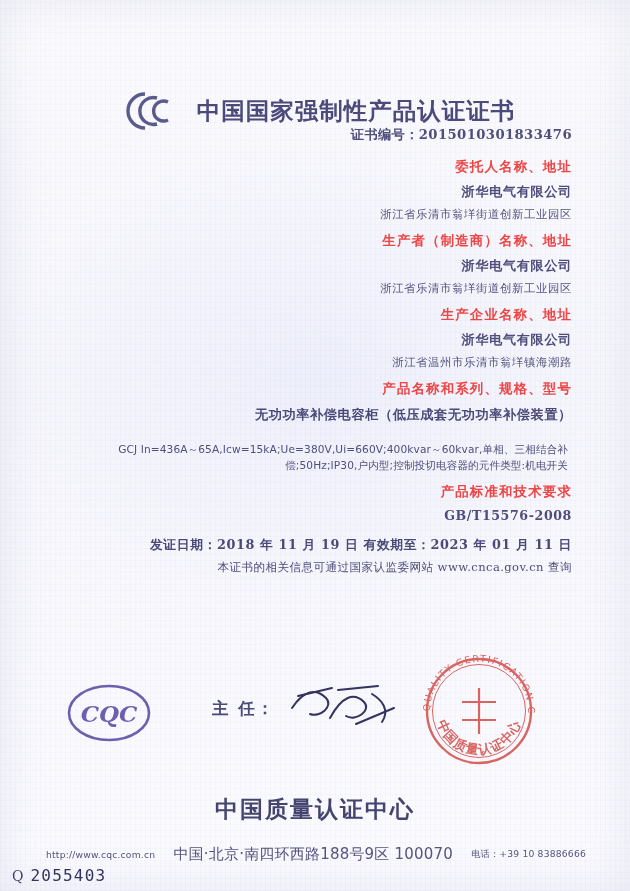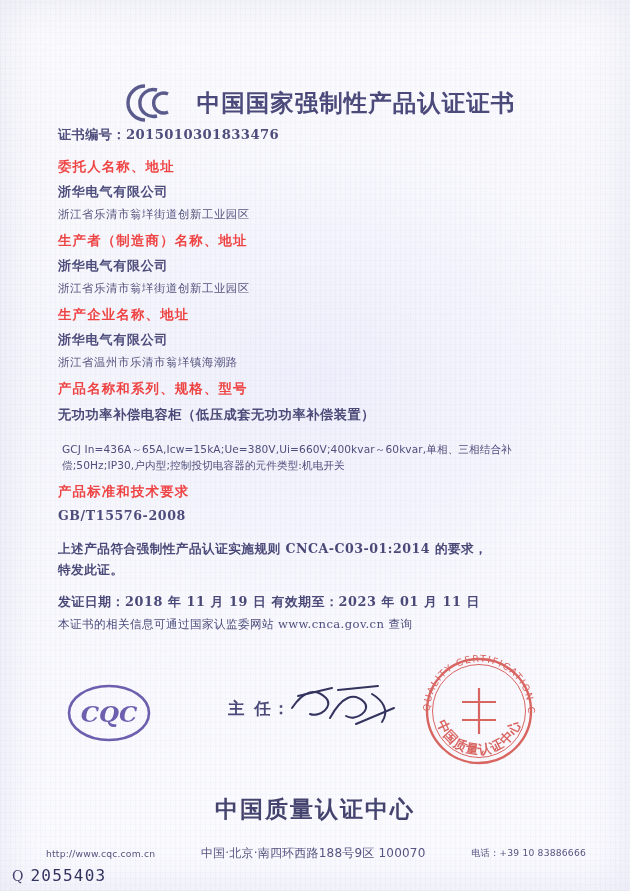--- a/index.html
+++ b/index.html
@@ -39,21 +39,21 @@
   .edge-shade {
     position: absolute;
     inset: 0;
     box-shadow: inset 0 0 46px rgba(150,150,190,0.18);
     pointer-events: none;
   }
 
   
   .header {
     position: absolute;
-    top: 80px;
+    top: 88px;
     left: 0;
     width: 630px;
     display: flex;
     align-items: center;
     justify-content: center;
     gap: 18px;
   }
   .ccc-logo {
     width: 64px;
     height: 46px;
@@ -69,21 +69,21 @@
     color: #4b4a7a;
     white-space: nowrap;
   }
 
   
   .content {
     position: absolute;
     top: 126px;
     left: 58px;
     width: 514px;
-    text-align: left;
+    text-align: right;
     color: #50507e;
   }
   .cert-no {
     font-family: "DejaVu Serif", serif;
     font-size: 13.2px;
     font-weight: bold;
     letter-spacing: .4px;
     margin-bottom: 14px;
     color: #4e4d7c;
   }
@@ -172,21 +172,21 @@
   }
   .cqc-seal {
     position: absolute;
     left: 66px;
     top: 6px;
     width: 86px;
     height: 62px;
   }
   .sign-label {
     position: absolute;
-    left: 228px;
+    left: 212px;
     top: 22px;
     font-family: "DejaVu Serif", serif;
     font-size: 16.5px;
     font-weight: bold;
     letter-spacing: 2px;
     color: #4a4978;
   }
   .signature {
     position: absolute;
     left: 286px;
@@ -222,21 +222,21 @@
     left: 46px;
     width: 540px;
     display: flex;
     align-items: center;
     justify-content: space-between;
     font-family: "DejaVu Sans", sans-serif;
     font-size: 9.2px;
     color: #55547f;
     letter-spacing: .2px;
   }
-  .footer-mid { font-size: 12px; }
+  .footer-mid { font-size: 15px; }
 
   .serial {
     position: absolute;
     top: 866px;
     left: 12px;
     display: flex;
     align-items: center;
     gap: 7px;
   }
   .serial-q {
@@ -286,24 +286,20 @@
     <div class="value-strong">浙华电气有限公司</div>
     <div class="value-small">浙江省温州市乐清市翁垟镇海潮路</div>
 
     <div class="label">产品名称和系列、规格、型号</div>
     <div class="product-name">无功功率补偿电容柜（低压成套无功功率补偿装置）</div>
     <div class="spec">GCJ In=436A～65A,Icw=15kA;Ue=380V,Ui=660V;400kvar～60kvar,单相、三相结合补偿;50Hz;IP30,户内型;控制投切电容器的元件类型:机电开关</div>
 
     <div class="label">产品标准和技术要求</div>
     <div class="standard-value">GB/T15576-2008</div>
 
-    <div class="statement">
-      <div>上述产品符合强制性产品认证实施规则 CNCA-C03-01:2014 的要求，</div>
-      <div>特发此证。</div>
-    </div>
 
     <div class="dates">发证日期：2018 年 11 月 19 日      有效期至：2023 年 01 月 11 日</div>
     <div class="note note-3">本证书的相关信息可通过国家认监委网站 www.cnca.gov.cn 查询</div>
   </div>
 
   <div class="sign-band">
     <div class="cqc-seal">
       <svg width="86" height="62" viewBox="0 0 86 62">
         <ellipse cx="43" cy="31" rx="40" ry="27" fill="none" stroke="#6e5fae" stroke-width="2.6"></ellipse>
         <text x="43" y="40" text-anchor="middle" font-family="DejaVu Serif, serif" font-size="23" font-weight="bold" font-style="italic" fill="#6e5fae">CQC</text>

